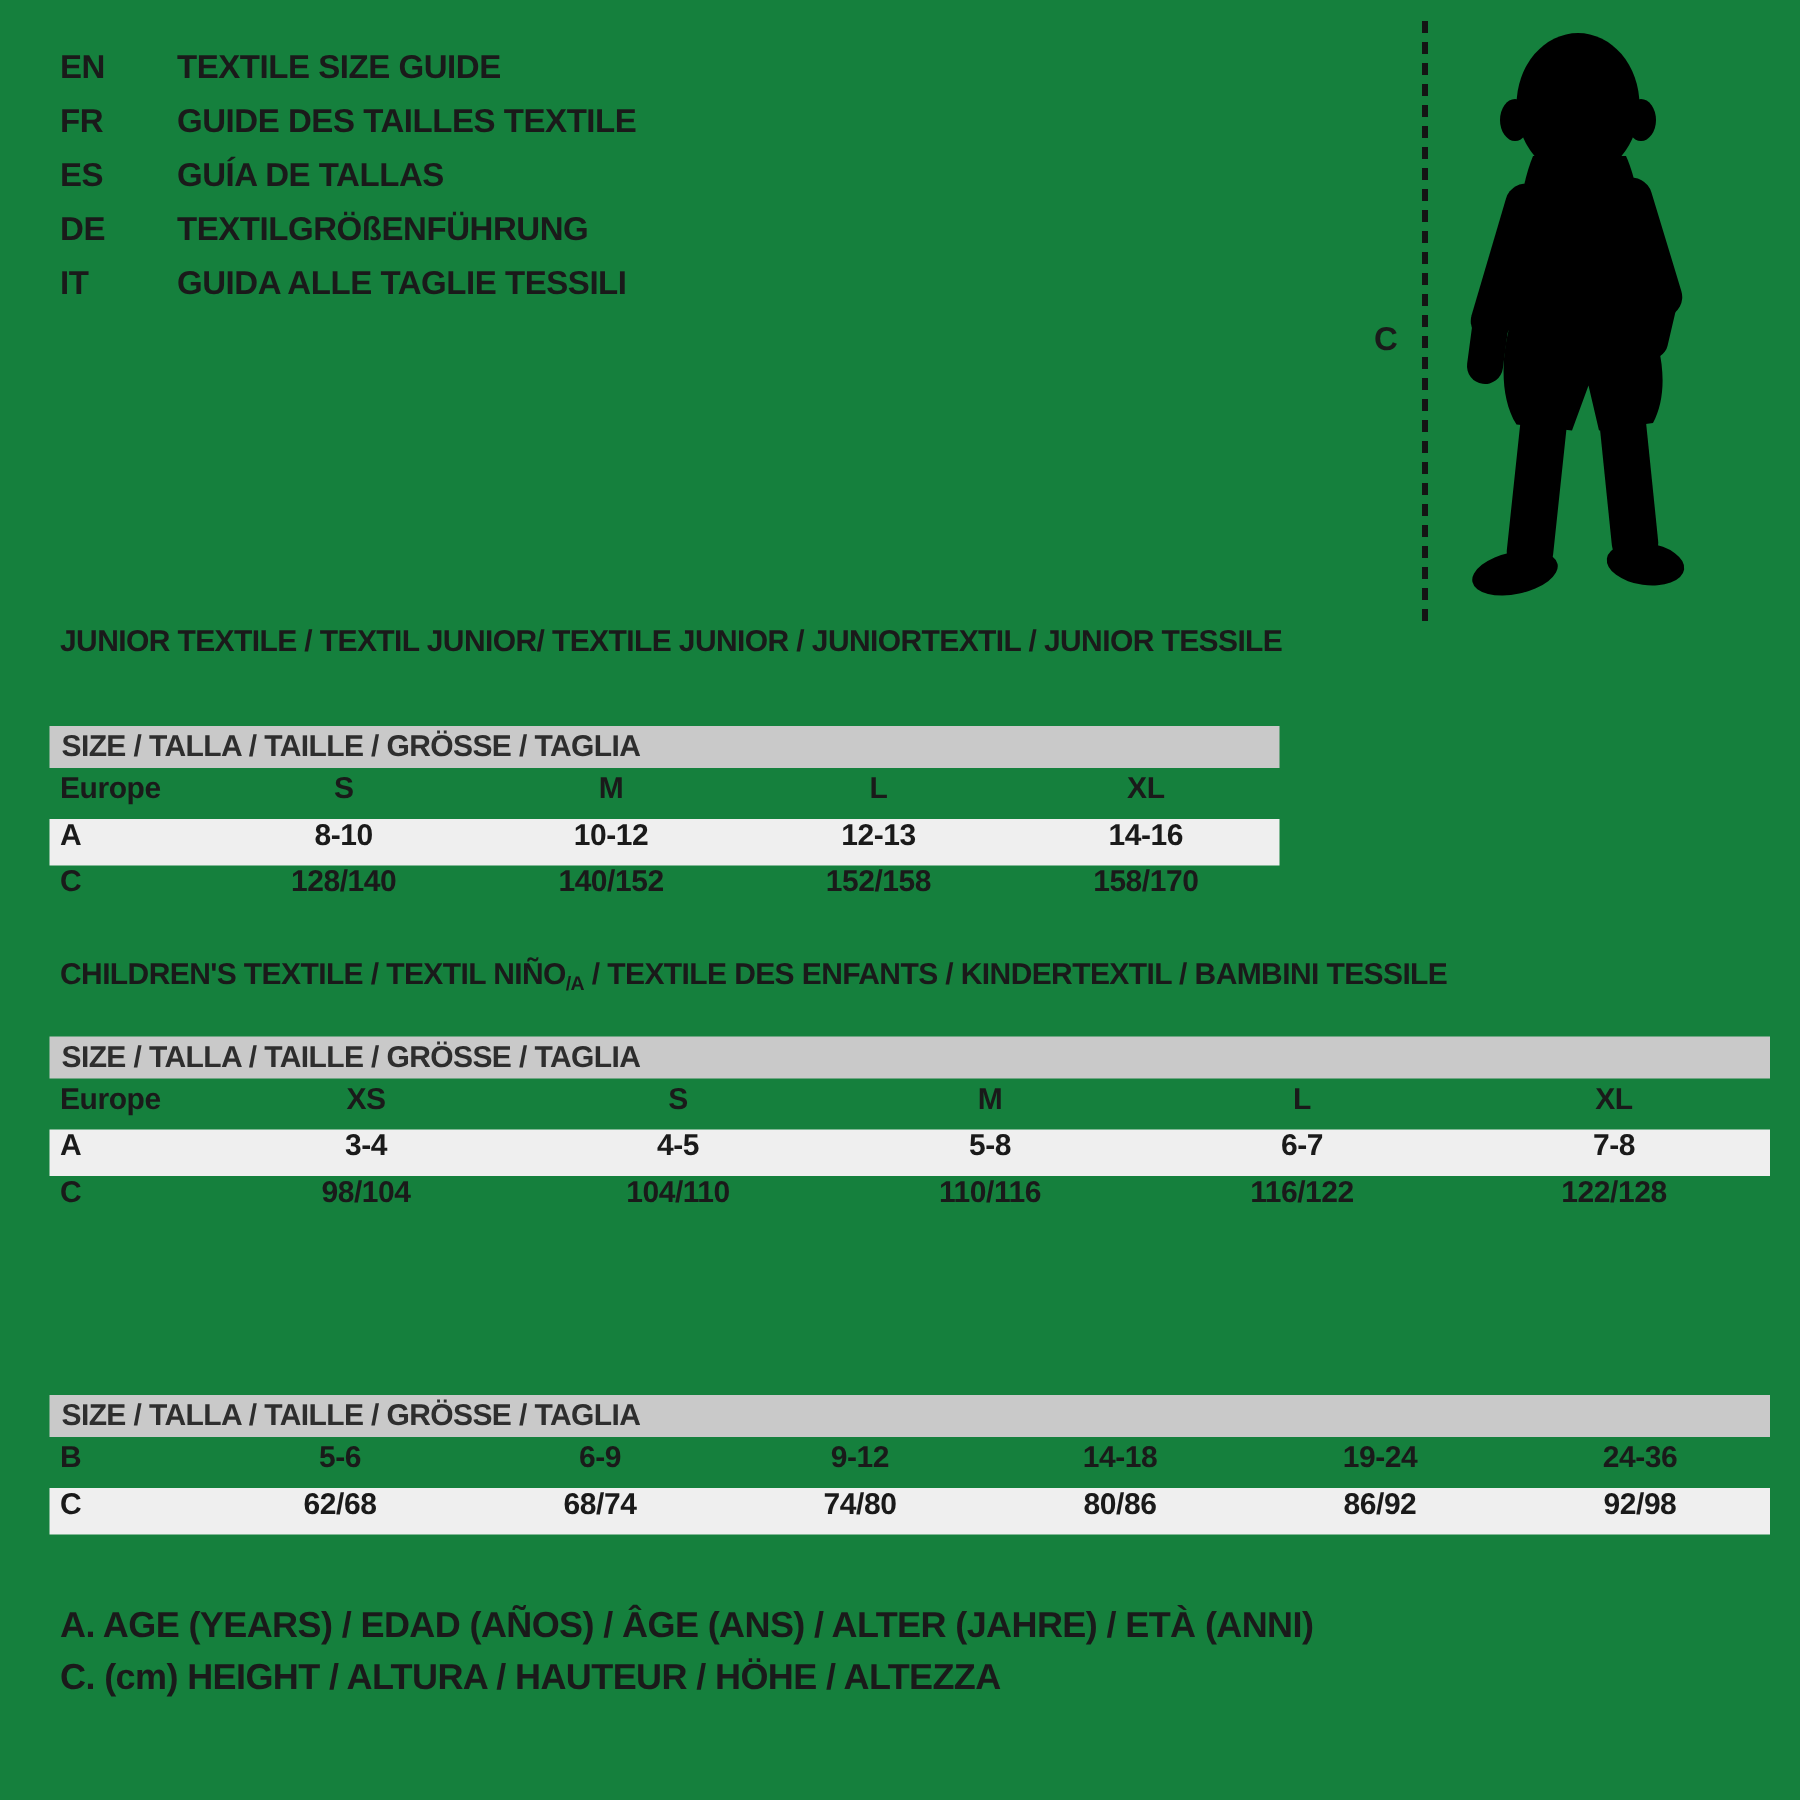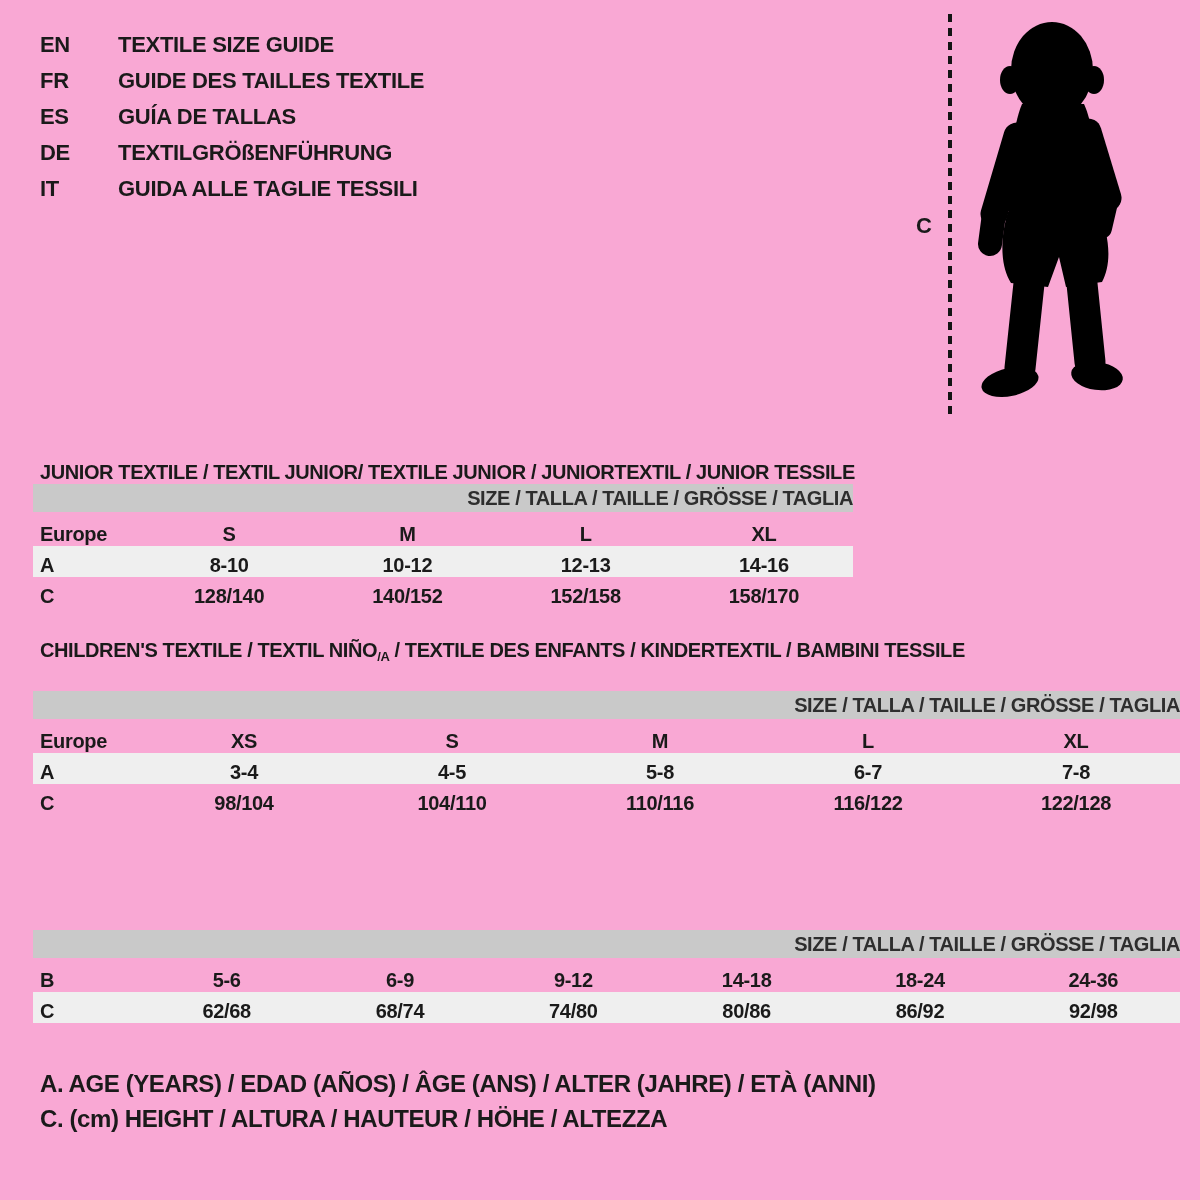--- a/index.html
+++ b/index.html
@@ -1,21 +1,21 @@
 <!DOCTYPE html>
 <html><head>
 <meta charset="utf-8">
 <style>
   * { margin: 0; padding: 0; box-sizing: border-box; }
   html, body { background: #ffffff; }
   .canvas {
     position: relative;
     width: 1200px;
     height: 1200px;
-    background: #f9a8d4;
+    background: #15803d;
     font-family: "Liberation Sans", "DejaVu Sans", sans-serif;
     font-weight: bold;
     color: #1a1a1a;
     overflow: hidden;
   }
 
   
   .lang-block { position: absolute; left: 40px; top: 27px; }
   .lang-row { display: flex; line-height: 36px; font-size: 22px; letter-spacing: -0.3px; }
   .lang-code { width: 78px; }
@@ -23,36 +23,36 @@
   
   .dash-line {
     position: absolute; left: 948px; top: 14px; width: 4px; height: 404px;
     background: repeating-linear-gradient(to bottom, #141414 0px, #141414 8px, transparent 8px, transparent 14px);
   }
   .measure-c { position: absolute; left: 916px; top: 213px; font-size: 22px; }
   .silhouette { position: absolute; left: 962px; top: 16px; width: 176px; height: 404px; }
 
   
   .sec-title { position: absolute; left: 40px; font-size: 20px; letter-spacing: -0.4px; white-space: nowrap; }
-  .title-junior { top: 417px; margin-top: 44px; }
+  .title-junior { top: 417px; }
   .title-children { top: 639px; }
   .title-babies { top: 845px; line-height: 35px; }
   .sub { font-size: 13px; vertical-align: -4px; }
 
   
   .table { position: absolute; left: 33px; }
   .t-junior { top: 484px; width: 820px; }
   .t-children { top: 691px; width: 1147px; }
   .t-babies { top: 930px; width: 1147px; }
   .thead {
     height: 28px; background: #c9c9c9; color: #2e2e2e;
     display: flex; align-items: center; padding-left: 8px;
-    font-size: 20px; letter-spacing: -0.4px; margin-bottom: 3px; justify-content: flex-end;
+    font-size: 20px; letter-spacing: -0.4px; margin-bottom: 3px;
   }
-  .trow { display: flex; align-items: flex-end; height: 31px; font-size: 20px; letter-spacing: -0.3px; }
+  .trow { display: flex; align-items: flex-start; height: 31px; font-size: 20px; letter-spacing: -0.3px; }
   .trow.shaded { background: #efefef; }
   .tlabel { width: 107px; padding-left: 7px; }
   .tcell { flex: 1; text-align: center; }
 
   
   .legend { position: absolute; left: 40px; top: 1066px; font-size: 24px; letter-spacing: -0.4px; line-height: 35px; }
 </style>
 </head>
 <body>
 
@@ -165,21 +165,21 @@
   <div class="table t-babies">
     <div class="thead">
       <span>SIZE / TALLA / TAILLE / GRÖSSE / TAGLIA</span>
     </div>
     <div class="trow">
       <span class="tlabel">B</span>
       <span class="tcell">5-6</span>
       <span class="tcell">6-9</span>
       <span class="tcell">9-12</span>
       <span class="tcell">14-18</span>
-      <span class="tcell">18-24</span>
+      <span class="tcell">19-24</span>
       <span class="tcell">24-36</span>
     </div>
     <div class="trow shaded">
       <span class="tlabel">C</span>
       <span class="tcell">62/68</span>
       <span class="tcell">68/74</span>
       <span class="tcell">74/80</span>
       <span class="tcell">80/86</span>
       <span class="tcell">86/92</span>
       <span class="tcell">92/98</span>

